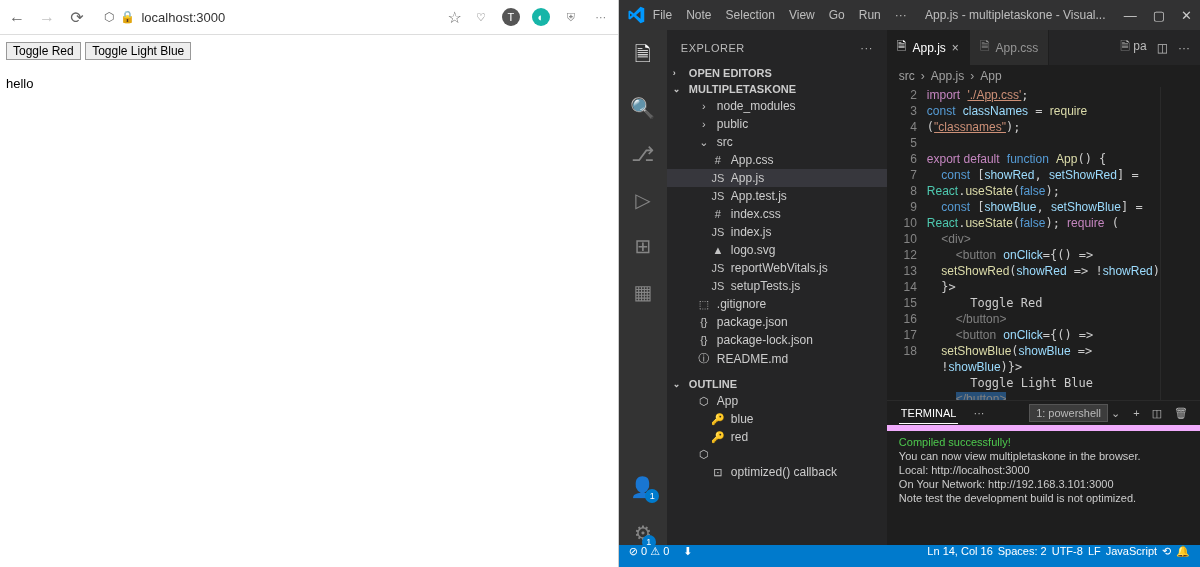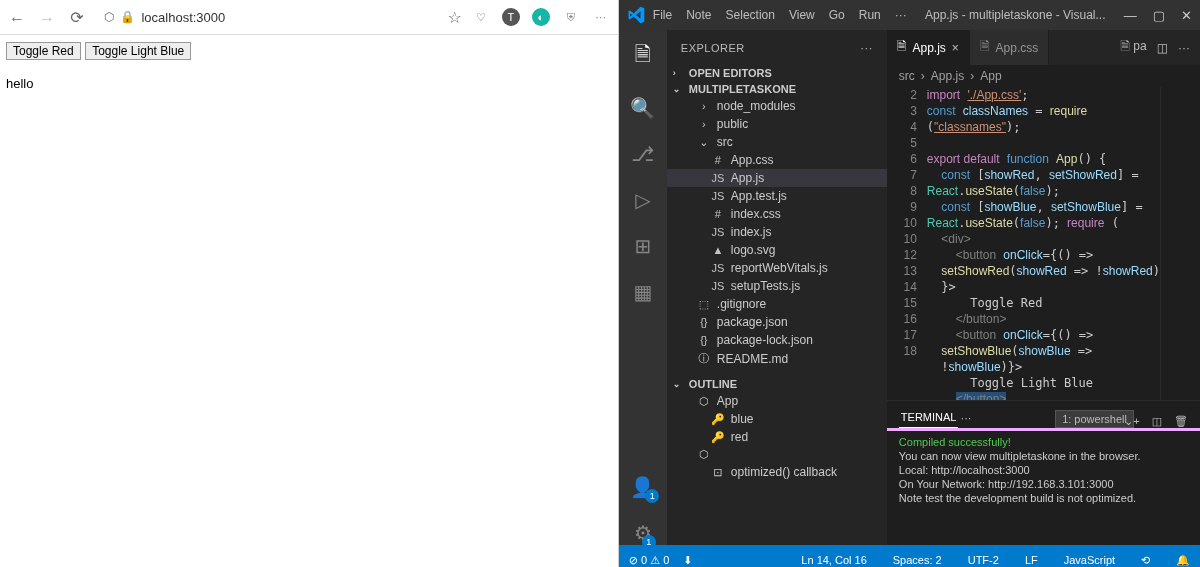--- a/index.html
+++ b/index.html
@@ -51,29 +51,29 @@
 .code { flex: 1; font-family: Consolas, monospace; font-size: 12px; line-height: 16px; white-space: pre; overflow: hidden; }
 .kw { color: #c586c0; }
 .fn { color: #dcdcaa; }
 .vr { color: #9cdcfe; }
 .st { color: #ce9178; text-decoration: underline; }
 .cn { color: #569cd6; }
 .tg { color: #808080; }
 .nm { color: #4ec9b0; }
 .minimap { width: 40px; background: #1e1e1e; border-left: 1px solid #2a2a2a; }
 .terminal { height: 145px; border-top: 1px solid #2a2a2a; background: #1e1e1e; display: flex; flex-direction: column; }
-.thead { height: 30px; display: flex; align-items: flex-end; padding: 0 12px; gap: 0; color: #bbb; font-size: 11px; border-bottom: 3px solid #f0abfc; }
+.thead { height: 30px; display: flex; align-items: center; padding: 0 12px; gap: 13px; color: #bbb; font-size: 11px; border-bottom: 6px solid #f0abfc; }
 .thead .ttab { cursor: pointer; padding: 4px 2px; }
 .thead .ttab.active { color: #fff; border-bottom: 1px solid #fff; }
 .tsel { background: #3c3c3c; padding: 2px 6px; border: 1px solid #555; font-size: 11px; margin-left: auto; }
 .tctl { display: flex; gap: 12px; color: #bbb; }
 .tout { flex: 1; padding: 4px 12px; font-family: Consolas, monospace; font-size: 11px; line-height: 14px; color: #ccc; overflow: hidden; }
 .tgreen { color: #4ec94e; }
-.statusbar { height: 22px; background: #007acc; color: #fff; display: flex; align-items: flex-end; padding: 0 10px; font-size: 11px; gap: 14px; }
-.statusbar .sr { margin-left: auto; display: flex; gap: 26px; }
+.statusbar { height: 22px; background: #007acc; color: #fff; display: flex; align-items: flex-start; padding: 0 10px; font-size: 11px; gap: 14px; }
+.statusbar .sr { margin-left: auto; display: flex; gap: 5px; }
 svg { display: block; }
 </style>
 </head>
 <body>
 
 <div class="browser">
   <div class="btoolbar">
     <div class="bnav">
       <span>←</span>
       <span style="opacity:.4">→</span>
@@ -341,20 +341,20 @@
     </div>
   </div>
   <div class="statusbar">
     <div id="statl" style="display:flex;gap:14px">
         <span>⊘ 0 ⚠ 0</span>
         <span>⬇</span>
       </div>
     <div class="sr" id="statr">
         <span>Ln 14, Col 16</span>
         <span>Spaces: 2</span>
-        <span>UTF-2</span>
+        <span>UTF-8</span>
         <span>LF</span>
         <span>JavaScript</span>
         <span>⟲</span>
         <span>🔔</span>
       </div>
   </div>
 </div>
 
 </body></html>

